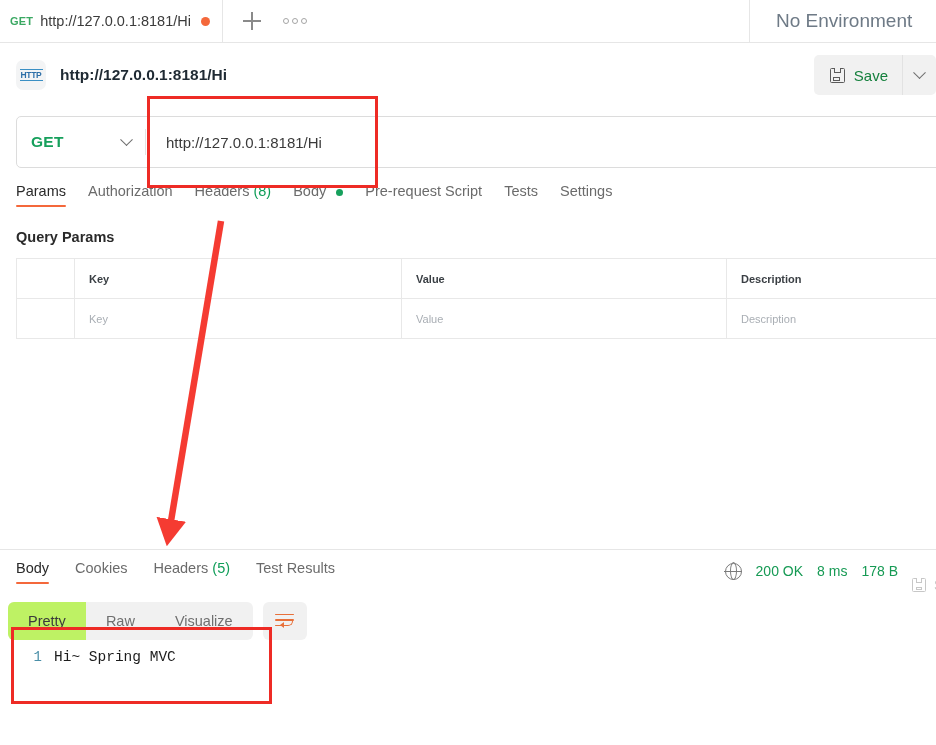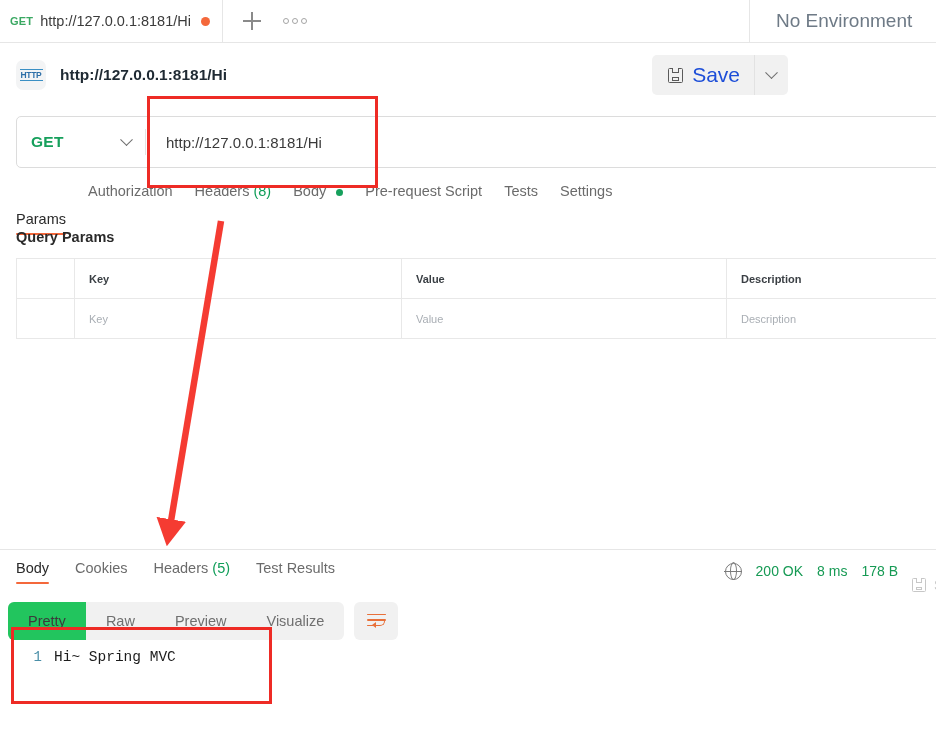--- a/index.html
+++ b/index.html
@@ -60,21 +60,21 @@
     border: 1px solid #a5a5a5; display: block;
   }
   .env-area {
     display: flex; align-items: center; justify-content: flex-start;
     padding-left: 26px; width: 160px;
   }
   .env-text { font-size: 19px; color: #6e7a86; white-space: nowrap; }
 
   
   .title-row {
-    position: absolute; left: 0; top: 43px; width: 788px; height: 63px;
+    position: absolute; left: 0; top: 43px; width: 936px; height: 63px;
     display: flex; align-items: center;
   }
   .http-badge {
     margin-left: 16px;
     width: 30px; height: 30px; border-radius: 7px;
     background: #f3f4f5;
     display: flex; align-items: center; justify-content: center;
   }
   .http-badge .glyph {
     font-size: 8.5px; font-weight: bold; color: #2d6fa8;
@@ -90,21 +90,21 @@
     display: flex; align-items: stretch;
     background: #f1f1f1; border-radius: 5px; overflow: hidden;
     height: 40px;
   }
   .save-btn {
     display: flex; align-items: center; gap: 9px;
     padding: 0 14px 0 16px;
     border-right: 1px solid #e2e2e2;
     cursor: pointer;
   }
-  .save-btn .label { font-size: 21px; color: #1d4ed8; }
+  .save-btn .label { font-size: 15px; color: #15803d; }
   .floppy {
     width: 15px; height: 15px; border: 1.5px solid #5a5a5a; border-radius: 1.5px;
     position: relative; box-sizing: border-box;
   }
   .floppy::before {
     content: ""; position: absolute; left: 3px; top: -1px;
     width: 7px; height: 5px; border: 1.5px solid #5a5a5a; border-top: none;
     box-sizing: border-box; background: #f1f1f1;
   }
   .floppy::after {
@@ -142,21 +142,21 @@
 
   
   .reqtabs {
     position: absolute; left: 16px; top: 183px; height: 30px;
     display: flex; align-items: flex-start; gap: 0px;
   }
   .rtab {
     font-size: 14.5px; color: #6b6b6b; padding: 0 22px 8px 0;
     position: relative; cursor: pointer; white-space: nowrap;
   }
-  .rtab:first-child { padding-right: 22px; margin-top: 28px; }
+  .rtab:first-child { padding-right: 22px; }
   .rtab.active { color: #2a2a2a; }
   .rtab.active::after {
     content: ""; position: absolute; left: 0; right: 22px; bottom: 0;
     height: 2.5px; background: #f4683b; border-radius: 2px;
   }
   .rtab .count { color: #0f9d58; }
   .rtab .bodydot {
     display: inline-block; width: 7px; height: 7px; border-radius: 50%;
     background: #16a05c; margin-left: 6px; vertical-align: middle;
   }
@@ -241,21 +241,21 @@
   .viewbar {
     position: absolute; left: 8px; top: 602px; display: flex; align-items: center; gap: 10px;
   }
   .seg {
     display: flex; background: #f1f1f1; border-radius: 6px; overflow: hidden; height: 38px;
   }
   .seg .opt {
     display: flex; align-items: center; padding: 0 20px;
     font-size: 14.5px; color: #6f6f6f; cursor: pointer; white-space: nowrap;
   }
-  .seg .opt.active { background: #22c55e; color: #3b3b3b; }
+  .seg .opt.active { background: #bef264; color: #3b3b3b; }
   .textsel {
     display: flex; align-items: center; gap: 16px;
     background: #f1f1f1; border-radius: 6px; height: 38px; padding: 0 16px;
     cursor: pointer;
   }
   .textsel .label { font-size: 14.5px; color: #5c5c5c; }
   .wrapbtn {
     width: 44px; height: 38px; background: #f1f1f1; border-radius: 6px;
     display: flex; align-items: center; justify-content: center; cursor: pointer;
   }
@@ -428,23 +428,20 @@
     </span>
   </div>
 
   <div class="viewbar">
     <div class="seg">
       <div class="opt active">
         <span>Pretty</span>
       </div>
       <div class="opt">
         <span>Raw</span>
-      </div>
-      <div class="opt">
-        <span>Preview</span>
       </div>
       <div class="opt">
         <span>Visualize</span>
       </div>
     </div>
     <div class="wrapbtn">
       <span class="wrap-ic">
         <i></i>
           <i></i>
           <i></i>

